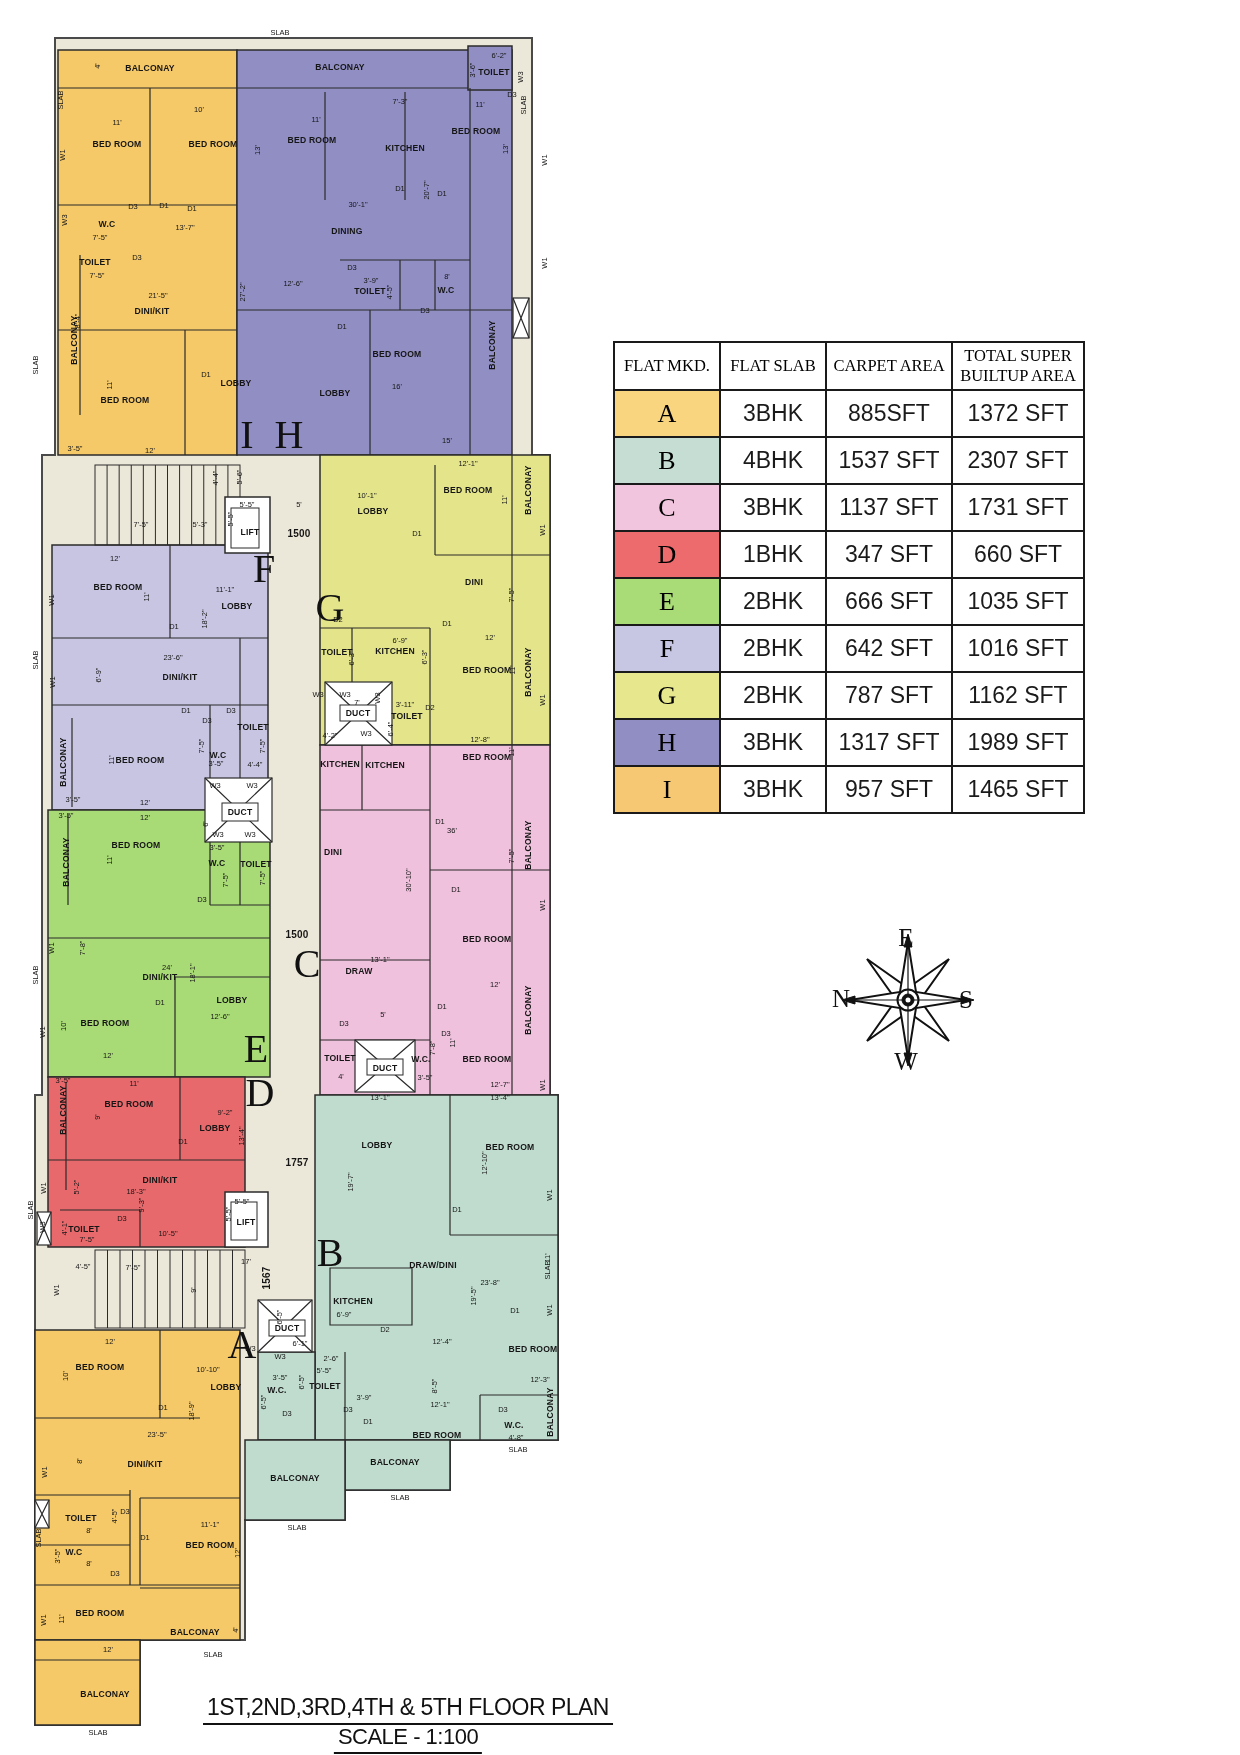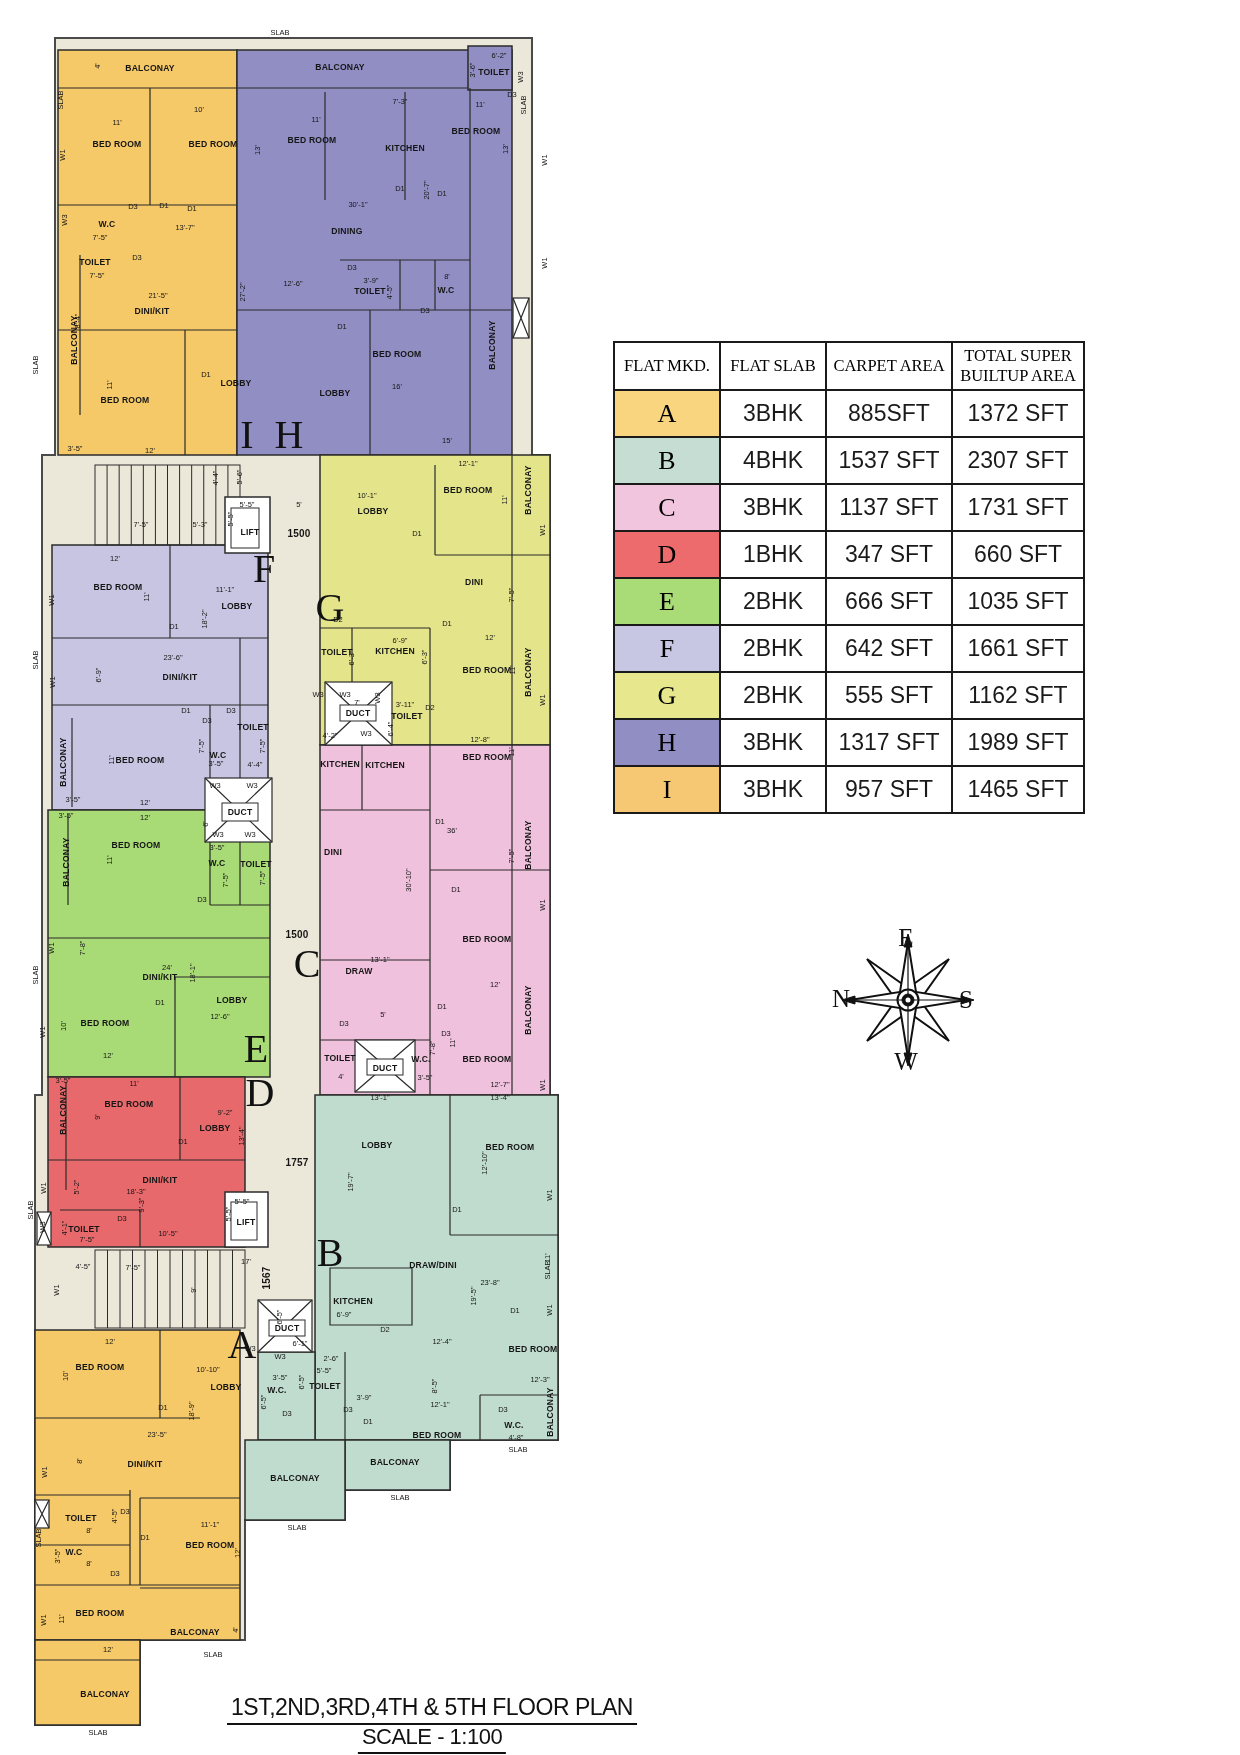--- a/index.html
+++ b/index.html
@@ -19,21 +19,21 @@
   .flat-table th,.flat-table td{border:2px solid #1a1a1a;text-align:center;vertical-align:middle;padding:0;}
   .flat-table th{font:400 16.5px "Liberation Serif",serif;height:46px;line-height:1.2;}
   .flat-table td{height:45px;}
   .flat-table td.mkd{font:400 26px "Liberation Serif",serif;}
   .flat-table td.val{font:400 23px "Liberation Sans",sans-serif;color:#1a1a1a;}
   
   .cmp{position:absolute;transform:translate(-50%,-50%);font:400 25px "Liberation Serif",serif;color:#111;z-index:7;}
   
   .title-line{position:absolute;transform:translate(-50%,0);left:408px;color:#111;
       font:400 23px "Liberation Sans",sans-serif;border-bottom:2px solid #111;padding:0 4px 2px 4px;
-      white-space:nowrap;letter-spacing:-.5px;z-index:8;margin-left:24px;}
+      white-space:nowrap;letter-spacing:-.5px;z-index:8;}
 </style>
 </head>
 <body>
 
 <div class="canvas">
 
   <svg width="600" height="1755" viewBox="0 0 600 1755">
 
     <path d="M55,38 H532 V455 H550 V1095 H558 V1440 H450 V1490 H345 V1520 H245 V1640 H140 V1725 H35 V1095 H42 V455 H55 Z" stroke="#4a4a4a" stroke-width="2" fill="#ece8d9"></path>
 
@@ -490,26 +490,26 @@
         <tr>
           <td class="mkd" style="background: rgb(169, 219, 118);">E</td>
           <td class="val">2BHK</td>
           <td class="val">666 SFT</td>
           <td class="val">1035 SFT</td>
         </tr>
         <tr>
           <td class="mkd" style="background: rgb(199, 198, 227);">F</td>
           <td class="val">2BHK</td>
           <td class="val">642 SFT</td>
-          <td class="val">1661 SFT</td>
+          <td class="val">1016 SFT</td>
         </tr>
         <tr>
           <td class="mkd" style="background: rgb(231, 232, 142);">G</td>
           <td class="val">2BHK</td>
-          <td class="val">555 SFT</td>
+          <td class="val">787 SFT</td>
           <td class="val">1162 SFT</td>
         </tr>
         <tr>
           <td class="mkd" style="background: rgb(144, 142, 195);">H</td>
           <td class="val">3BHK</td>
           <td class="val">1317 SFT</td>
           <td class="val">1989 SFT</td>
         </tr>
         <tr>
           <td class="mkd" style="background: rgb(246, 200, 115);">I</td>

